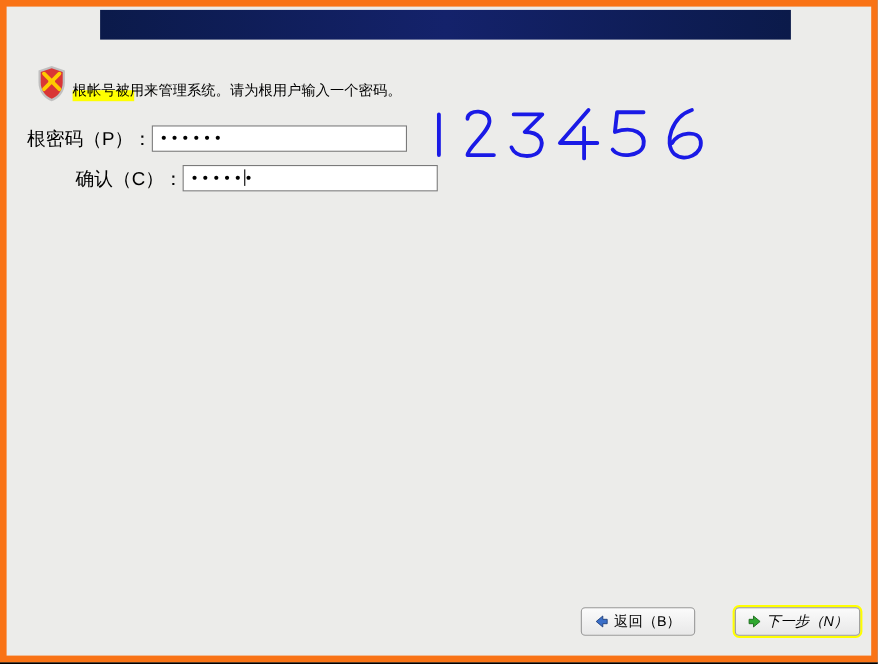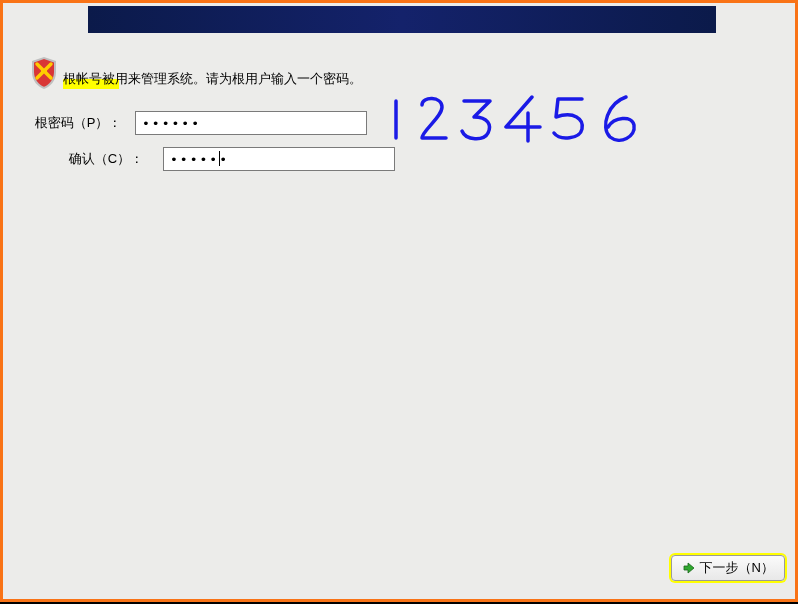--- a/index.html
+++ b/index.html
@@ -16,21 +16,21 @@
       font-size: 13px;
       overflow: hidden;
     }
     .window {
       position: absolute;
       top: 0;
       left: 0;
       width: 798px;
       height: 602px;
       background: #ececea;
-      border: 3px solid #f97316;
+      border: 6px solid #f97316;
     }
     .header-bar {
       position: absolute;
       top: 3px;
       left: 85px;
       width: 628px;
       height: 27px;
       background: linear-gradient(to right, #0b1a4a 0%, #14226b 50%, #0b1a4a 100%);
     }
     .shield-icon {
@@ -68,22 +68,22 @@
     }
     .row-password {
       top: 108px;
     }
     .row-confirm {
       top: 144px;
       margin-left: 28px;
     }
     .field-label {
       width: 114px;
-      text-align: center;
-      font-size: 13px;
+      text-align: right;
+      font-size: 17px;
       color: #000;
       padding-left: 0;
       white-space: nowrap;
     }
     .pw-input {
       width: 232px;
       height: 24px;
       border: 1px solid #7a7a7a;
       background: #fff;
       font-size: 13px;
@@ -118,20 +118,21 @@
       display: flex;
       align-items: center;
       justify-content: center;
       gap: 4px;
       cursor: pointer;
       padding: 0 10px;
       white-space: nowrap;
     }
     .nav-button.next {
       box-shadow: 0 0 0 2px #ffff00;
+      font-style: italic;
     }
     .arrow-back {
       display: inline-block;
       width: 14px;
       height: 14px;
     }
     .arrow-next {
       display: inline-block;
       width: 14px;
       height: 14px;
@@ -192,20 +193,28 @@
 
       <path d="M154 14 L128 44 L162 44 M150 30 L150 58"></path>
 
       <path d="M204 16 L180 16 L178 34 C196 28 206 36 204 46 C202 56 182 58 176 50"></path>
 
       <path d="M248 14 C230 20 222 44 232 54 C242 62 258 54 256 42 C254 32 236 34 230 44"></path>
     </g>
   </svg>
 
   <div class="footer">
+    <button class="nav-button back">
+      <span class="arrow-back">
+        <svg width="14" height="14" viewBox="0 0 14 14">
+          <path d="M8 2 L2 7 L8 12 L8 9 L12 9 L12 5 L8 5 Z" fill="#3a6ec8" stroke="#1f3f7a" stroke-width="0.8"></path>
+        </svg>
+      </span>
+      <span>返回（B）</span>
+    </button>
     <button class="nav-button next">
       <span class="arrow-next">
         <svg width="14" height="14" viewBox="0 0 14 14">
           <path d="M6 2 L12 7 L6 12 L6 9 L2 9 L2 5 L6 5 Z" fill="#2fa82f" stroke="#1a661a" stroke-width="0.8"></path>
         </svg>
       </span>
       <span>下一步（N）</span>
     </button>
   </div>
 

